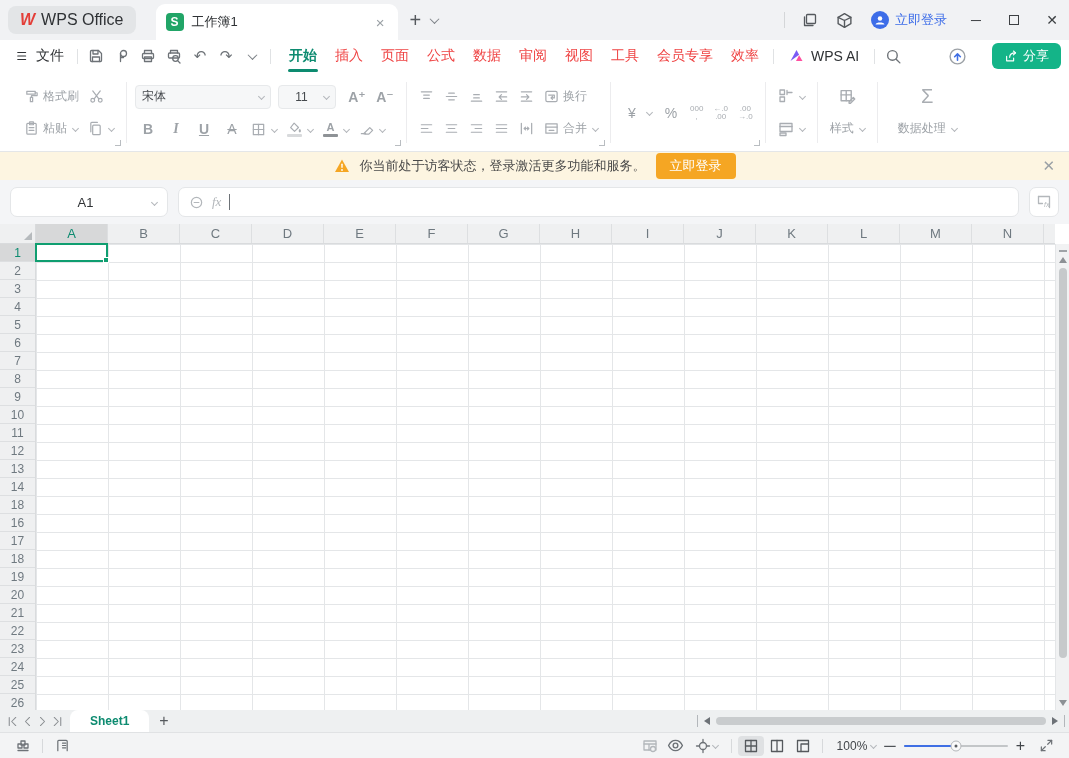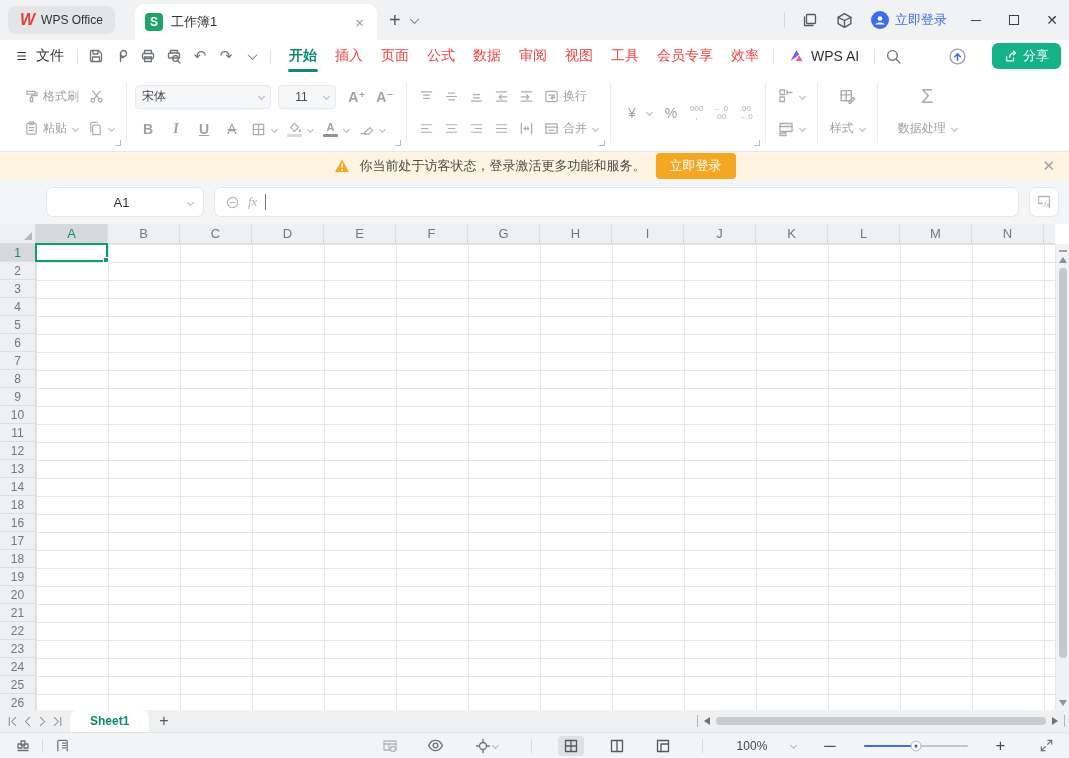--- a/index.html
+++ b/index.html
@@ -4,21 +4,21 @@
 <style>
   * { margin:0; padding:0; box-sizing:border-box; }
   html,body { width:1069px; height:758px; overflow:hidden; }
   body { font-family:"Liberation Sans","DejaVu Sans",sans-serif; font-size:13px; color:#3d4043; background:#fff; }
   .app { width:1069px; height:758px; display:flex; flex-direction:column; position:relative; background:#fff; }
 
   
   .titlebar { height:40px; background:#f1f2f4; display:flex; align-items:center; flex:0 0 auto; }
   .app-chip { height:28px; margin-left:8px; background:#e3e5e7; border-radius:8px; display:flex; align-items:center; padding:0 12px; gap:7px; cursor:default; }
   .wps-logo { color:#e33e38; font-weight:bold; font-style:italic; font-size:16px; letter-spacing:-1px; }
-  .app-chip-label { font-size:12px; color:#2f3235; }
+  .app-chip-label { font-size:16px; color:#2f3235; }
   .doc-tab { height:36px; margin-left:20px; margin-top:4px; align-self:flex-end; background:#fff; border-radius:9px 9px 0 0; width:242px; display:flex; align-items:center; padding:0 10px; gap:8px; }
   .sheet-badge { width:18px; height:18px; border-radius:4px; background:#21a567; color:#fff; font-size:12px; font-weight:bold; display:flex; align-items:center; justify-content:center; }
   .doc-tab-title { flex:1; font-size:13px; color:#2f3235; }
   .tab-close { color:#9aa0a5; font-size:15px; cursor:pointer; padding:0 3px; }
   .tab-add { font-size:20px; color:#55595d; margin-left:12px; cursor:pointer; line-height:1; }
   .chev { display:inline-block; width:7px; height:7px; border-right:1.4px solid #7d8287; border-bottom:1.4px solid #7d8287; transform:rotate(45deg) translate(-1px,-1px); }
   .tab-add-chev { margin-left:10px; }
   .tb-right { margin-left:auto; display:flex; align-items:center; gap:4px; }
   .tb-divider { width:1px; height:16px; background:#d4d6d8; margin:0 6px; }
   .tb-icon { width:30px; height:28px; display:flex; align-items:center; justify-content:center; color:#55595d; cursor:pointer; }
@@ -60,21 +60,21 @@
   .sum { font-size:20px; color:#a9adb2; }
 
   
   .notice { height:28px; background:#fdf5e1; display:flex; align-items:center; justify-content:center; gap:10px; position:relative; flex:0 0 auto; }
   .notice-text { color:#4a4a4a; font-size:13px; }
   .notice-btn { background:#f5a623; color:#fff; border-radius:4px; padding:4px 14px; font-size:13px; cursor:pointer; }
   .notice-close { position:absolute; right:8px; top:50%; transform:translateY(-50%); color:#9aa0a5; font-size:15px; cursor:pointer; padding:2px 6px; }
 
   
   .formula-row { height:44px; background:#f4f5f7; display:flex; align-items:center; padding:0 10px; gap:10px; flex:0 0 auto; }
-  .namebox { width:158px; height:30px; background:#fff; border:1px solid #e4e6e8; border-radius:7px; display:flex; align-items:center; padding:8px 10px; cursor:pointer;margin-left:36px; }
+  .namebox { width:158px; height:30px; background:#fff; border:1px solid #e4e6e8; border-radius:7px; display:flex; align-items:center; padding:8px 10px; cursor:pointer; }
   .namebox .val { flex:1; text-align:center; font-size:13px; color:#2f3235; }
   .fx-input { flex:1; height:30px; background:#fff; border:1px solid #e4e6e8; border-radius:7px; display:flex; align-items:center; padding:0 10px; gap:8px; }
   .fx-italic { font-style:italic; color:#b3b7bb; font-size:13px; font-family:"Liberation Serif",serif; }
   .caret { width:1px; height:16px; background:#6d7277; }
   .fx-expand { width:30px; height:30px; background:#fff; border:1px solid #e4e6e8; border-radius:7px; display:flex; align-items:center; justify-content:center; cursor:pointer; }
 
   
   .grid-wrap { flex:1 1 auto; position:relative; overflow:hidden; background:#fff; }
   .corner { position:absolute; left:0; top:0; width:36px; height:20px; background:#eff0f1; border-right:1px solid #d9dbdd; border-bottom:1px solid #d9dbdd; cursor:pointer; }
   .corner::after { content:""; position:absolute; right:3px; bottom:3px; border-left:8px solid transparent; border-bottom:8px solid #b6babd; }
@@ -110,21 +110,21 @@
   .sb-end { width:1px; height:12px; background:#b3b7bb; }
   .hs-arrow { width:0; height:0; border-top:4px solid transparent; border-bottom:4px solid transparent; cursor:pointer; }
   .hs-left { border-right:6px solid #6d7277; }
   .hs-right { border-left:6px solid #6d7277; }
   .hs-thumb { width:330px; height:8px; border-radius:4px; background:#c9ccce; cursor:grab; }
 
   
   .statusbar { height:26px; background:#f3f4f5; border-top:1px solid #e0e2e4; display:flex; align-items:center; padding:0 10px; flex:0 0 auto; color:#6d7277; }
   .st-icon { width:26px; height:22px; display:flex; align-items:center; justify-content:center; cursor:pointer; color:#6d7277; }
   .st-divider { width:1px; height:14px; background:#d7d9db; margin:0 6px; }
-  .st-right { margin-left:auto; display:flex; align-items:center; gap:20px; }
+  .st-right { margin-left:auto; display:flex; align-items:center; gap:0; }
   .view-btn { width:26px; height:20px; display:flex; align-items:center; justify-content:center; border-radius:4px; cursor:pointer; color:#55595d; }
   .view-btn.active { background:#dfe1e3; }
   .zoom-label { font-size:12px; color:#42464a; margin:0 2px 0 8px; }
   .zoom-minus,.zoom-plus { font-size:16px; color:#42464a; cursor:pointer; padding:0 8px; }
   .slider { width:104px; height:2px; background:#c3c6c8; position:relative; border-radius:1px; cursor:pointer; }
   .slider-fill { position:absolute; left:0; top:0; height:2px; width:50%; background:#3f6fe4; border-radius:1px; }
   .slider-thumb { position:absolute; left:50%; top:50%; transform:translate(-50%,-50%); width:11px; height:11px; border-radius:50%; background:#fafafa; border:1px solid #b4b7ba; display:flex; align-items:center; justify-content:center; }
   .slider-thumb::after { content:""; width:3px; height:3px; border-radius:50%; background:#595d61; }
 
   svg.ic { stroke:currentColor; fill:none; stroke-width:1.3; stroke-linecap:round; stroke-linejoin:round; display:block; }

